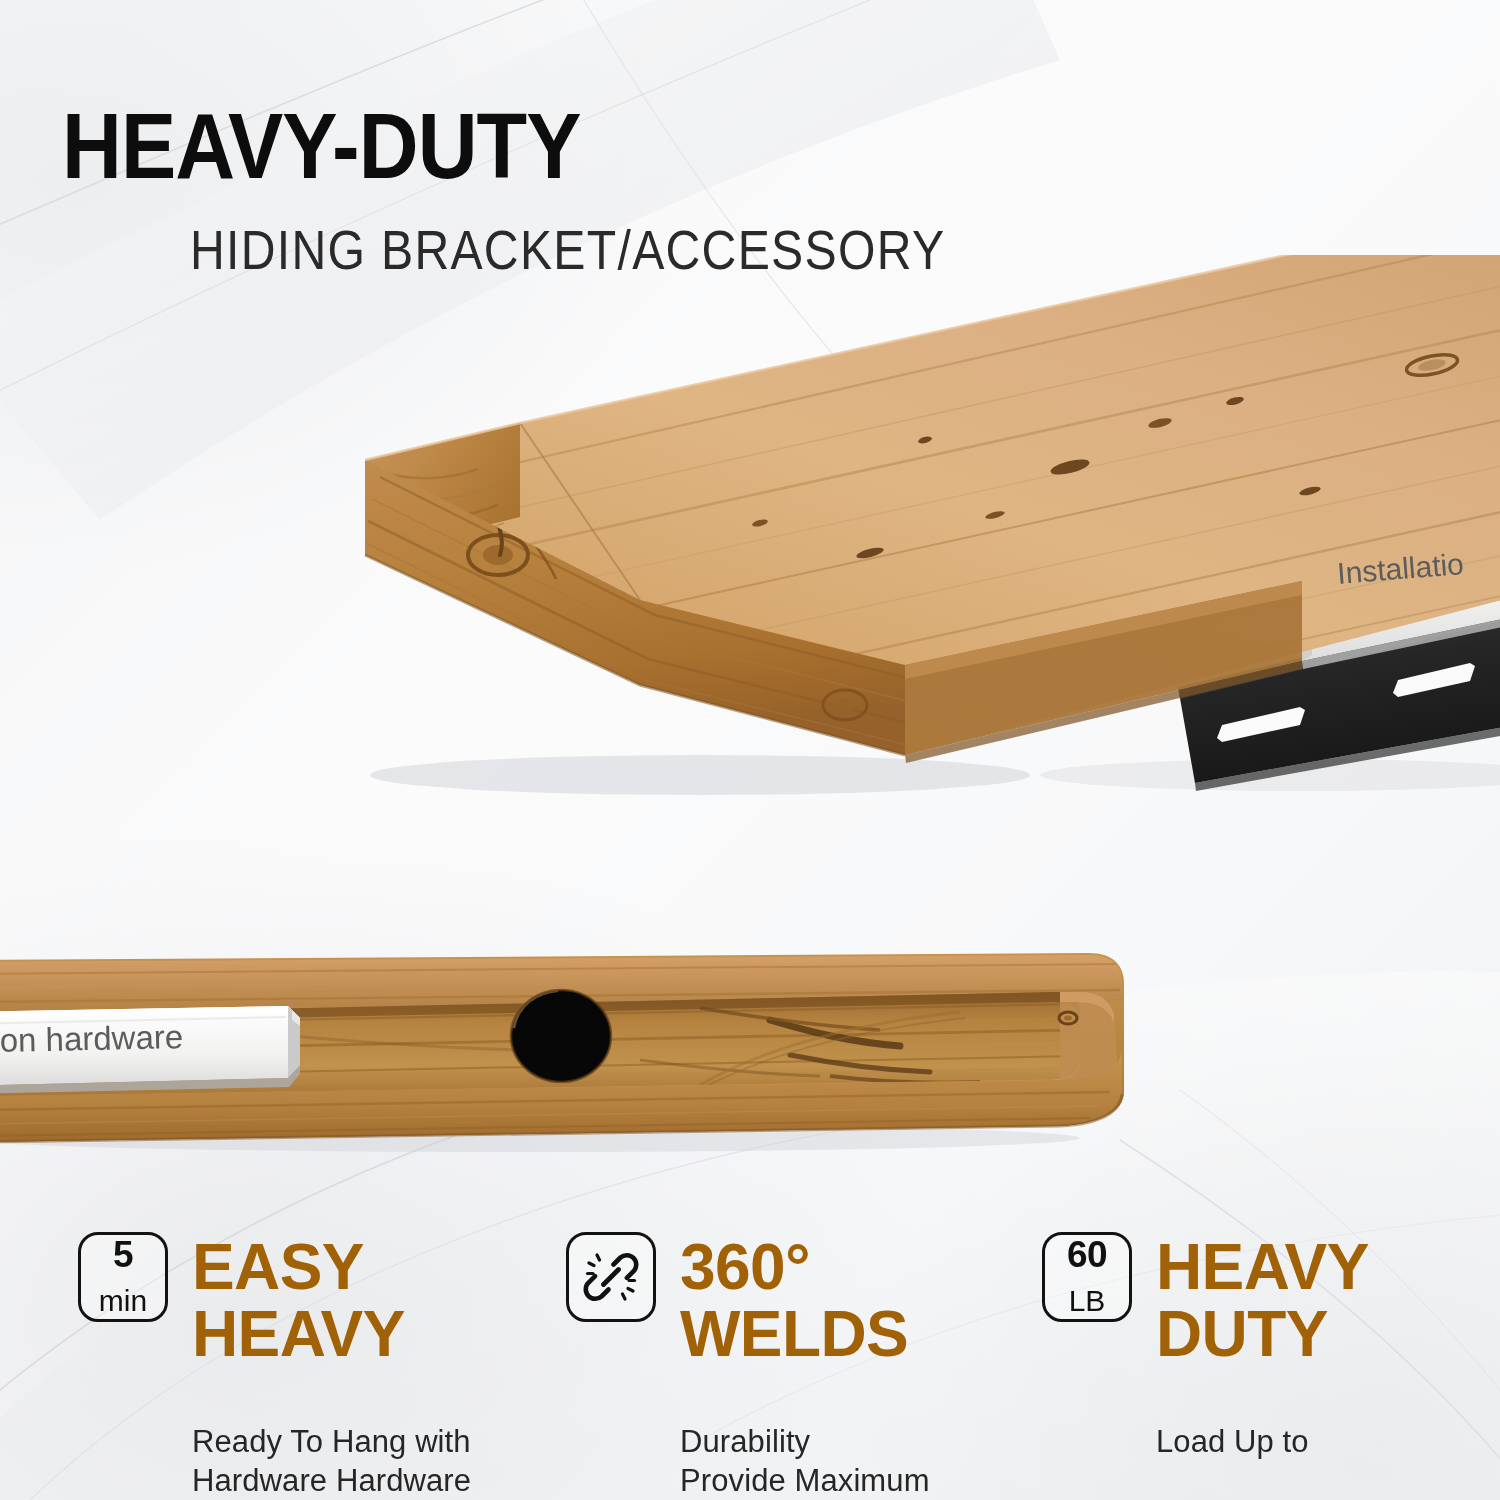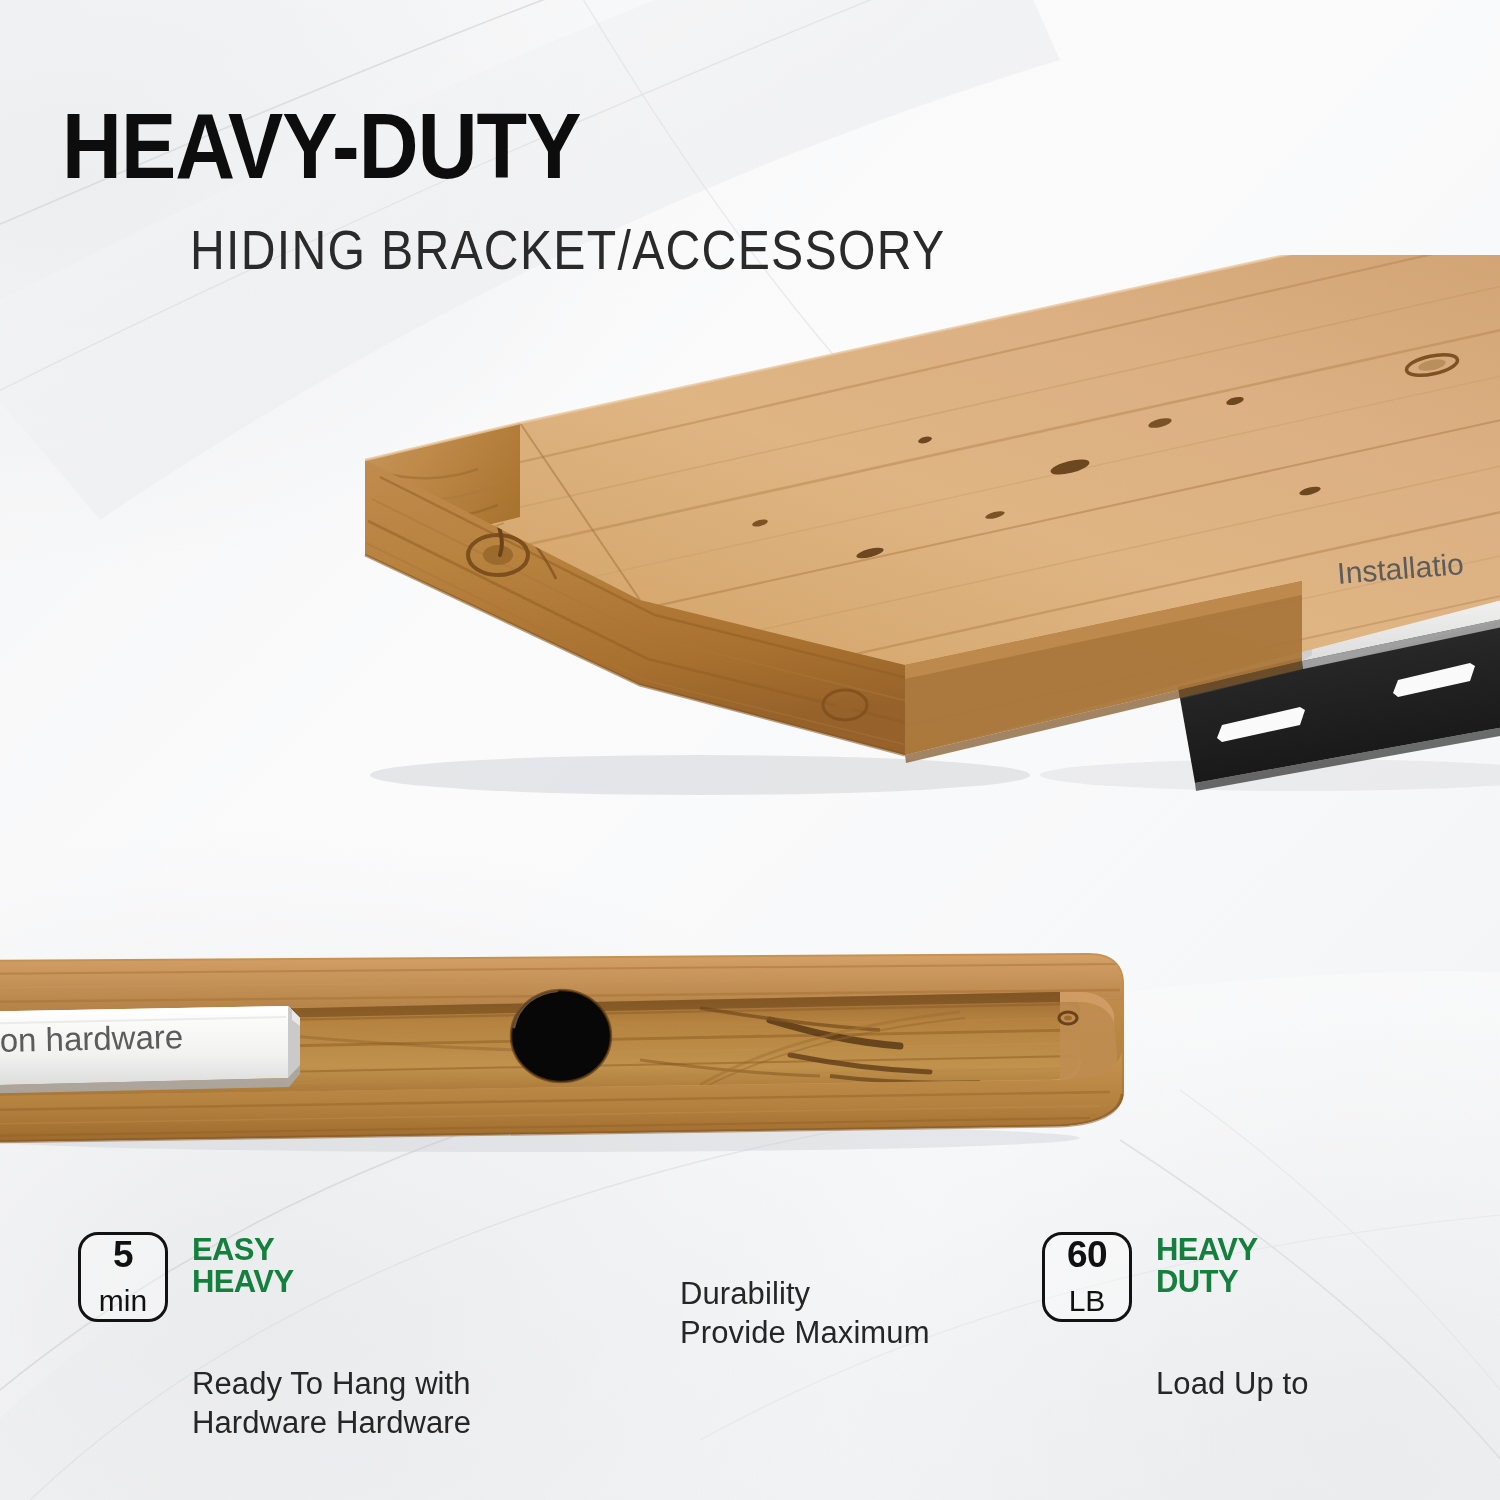--- a/index.html
+++ b/index.html
@@ -80,25 +80,25 @@
   .f-box-num {
     font-size:37px; font-weight:bold; color:#111;
     line-height:0.95; letter-spacing:-0.5px;
   }
   .f-box-unit {
     font-size:30px; font-weight:400; color:#111;
     line-height:1.05; margin-top:13px; letter-spacing:0px;
   }
   .f-title {
     margin-left:24px; padding-top:2px;
-    font-size:31px; font-weight:bold; color:#15803d;
+    font-size:64px; font-weight:bold; color:#a16207;
     line-height:1.04; letter-spacing:-0.6px; white-space:nowrap;
   }
   .f-desc {
-    margin-top:42px; margin-left:114px;
+    margin-top:55px; margin-left:114px;
     font-size:31px; font-weight:300; color:#262626;
     line-height:1.26; letter-spacing:0.1px;
   }
 </style>
 </head>
 <body>
 
 <div id="bg-layer"></div>
 
 <svg id="bg-swoosh" viewBox="0 0 1500 1500" preserveAspectRatio="none">
@@ -391,20 +391,43 @@
         <div>HEAVY</div>
       </div>
     </div>
     <div class="f-desc">
       <div>Ready To Hang with</div>
       <div>Hardware Hardware</div>
     </div>
   </div>
 
   <div class="feature" id="feature-1">
+    <div class="f-head">
+      <div class="f-box">
+        <svg width="58" height="58" viewBox="0 0 58 58">
+          <g stroke="#111" stroke-width="4.6" fill="none" stroke-linecap="round" stroke-linejoin="round">
+            <path d="M31.5,16.5 L38.5,9.5 a9.5,9.5 0 0 1 13.4,13.4 L44.9,29.9"></path>
+            <path d="M26.5,41.5 L19.5,48.5 a9.5,9.5 0 0 1 -13.4,-13.4 L13.1,28.1"></path>
+            <path d="M21.5,36.5 L36.5,21.5" stroke-width="4.8"></path>
+          </g>
+          <g stroke="#111" stroke-width="3.2" stroke-linecap="round">
+            <path d="M15,7 L17.5,12"></path>
+            <path d="M7,15 L12,17.5"></path>
+            <path d="M5.5,25.5 L11,25.5"></path>
+            <path d="M43,51 L40.5,46"></path>
+            <path d="M51,43 L46,40.5"></path>
+            <path d="M52.5,32.5 L47,32.5"></path>
+          </g>
+        </svg>
+      </div>
+      <div class="f-title">
+        <div>360°</div>
+        <div>WELDS</div>
+      </div>
+    </div>
     <div class="f-desc">
       <div>Durability</div>
       <div>Provide Maximum</div>
     </div>
   </div>
 
   <div class="feature" id="feature-2">
     <div class="f-head">
       <div class="f-box">
         <span class="f-box-num">60</span>

